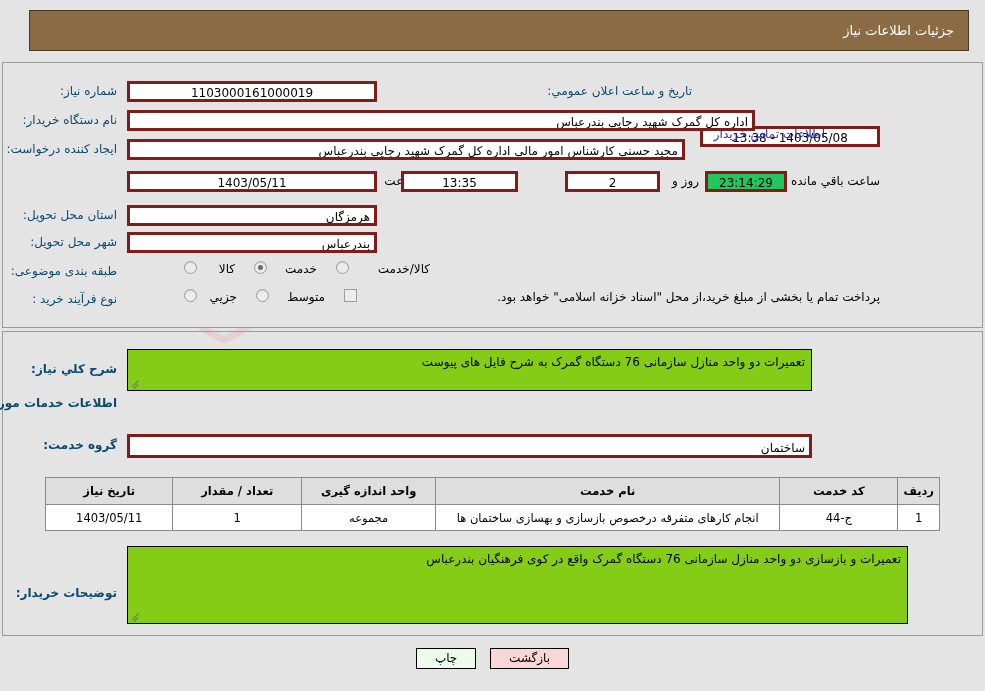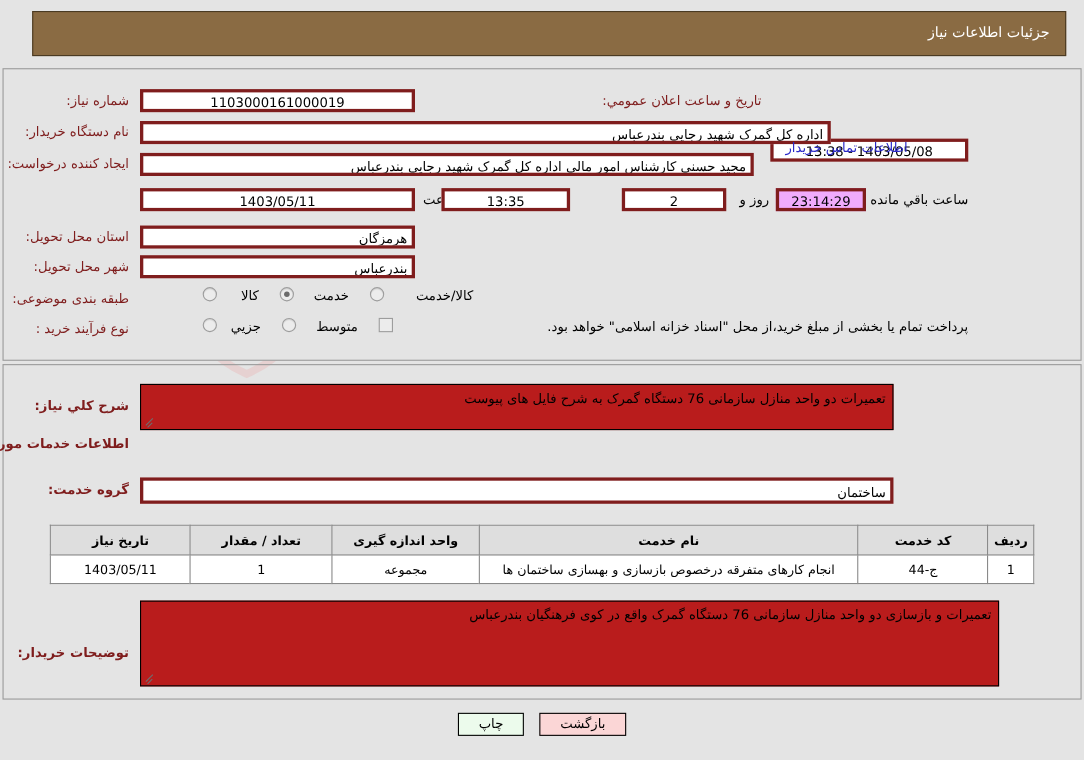--- a/index.html
+++ b/index.html
@@ -68,40 +68,40 @@
     z-index: 2;
   }
   .panel-top { left: 2px; top: 62px; width: 981px; height: 266px; }
   .panel-bottom { left: 2px; top: 331px; width: 981px; height: 305px; background: transparent; border: 1px solid #9a9a9a; }
 
   
   .lbl {
     position: absolute;
     text-align: right;
     font-size: 12px;
-    color: #7f1d1d;
+    color: #0c4a6e;
     white-space: nowrap;
     z-index: 4;
   }
   .lbl-b { font-weight: bold; }
   .fld {
     position: absolute;
     background: #ffffff;
     border: 3px solid #7f1d1d;
     height: 21px;
     line-height: 19px;
     padding: 0 4px;
     font-size: 12px;
     text-align: center;
     white-space: nowrap;
     overflow: hidden;
     z-index: 4;
   }
   .fld.right { text-align: right; }
-  .fld.yellow { background: #f0abfc; margin-left: 40px; }
+  .fld.yellow { background: #22c55e; margin-left: 40px; }
 
   .link {
     position: absolute;
     color: #2b29c8;
     font-size: 12px;
     white-space: nowrap;
     cursor: pointer;
     z-index: 4;
   }
   .plain {
@@ -133,21 +133,21 @@
     position: absolute;
     width: 13px; height: 13px;
     background: #ececec;
     border: 1px solid #9d9d9d;
     z-index: 4;
   }
 
   
   .ta {
     position: absolute;
-    background: #b91c1c;
+    background: #84cc16;
     border: 1px solid #000;
     font-size: 12px;
     padding: 5px 6px 0 6px;
     text-align: right;
     z-index: 4;
     overflow: hidden;
   }
   .ta .grip {
     position: absolute;
     left: 2px; bottom: 1px;

